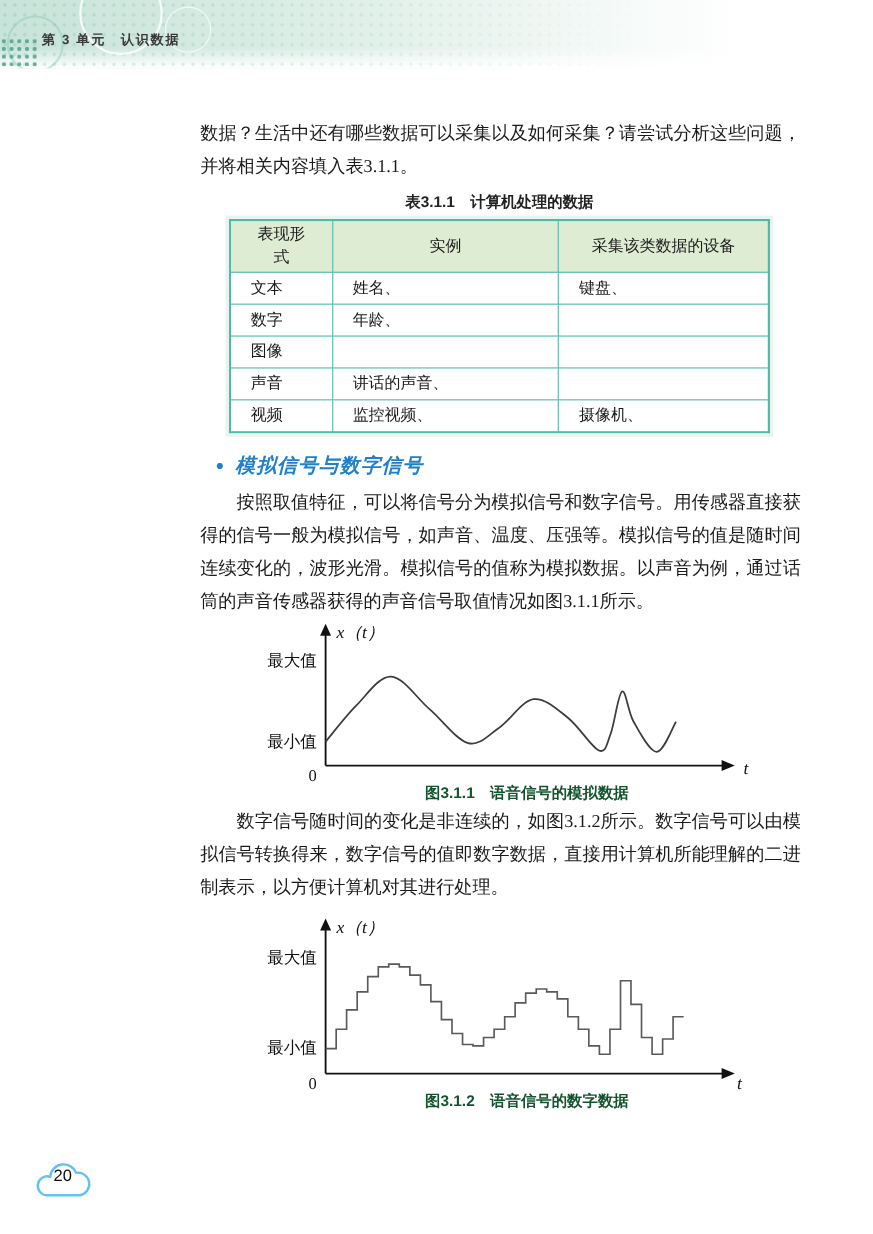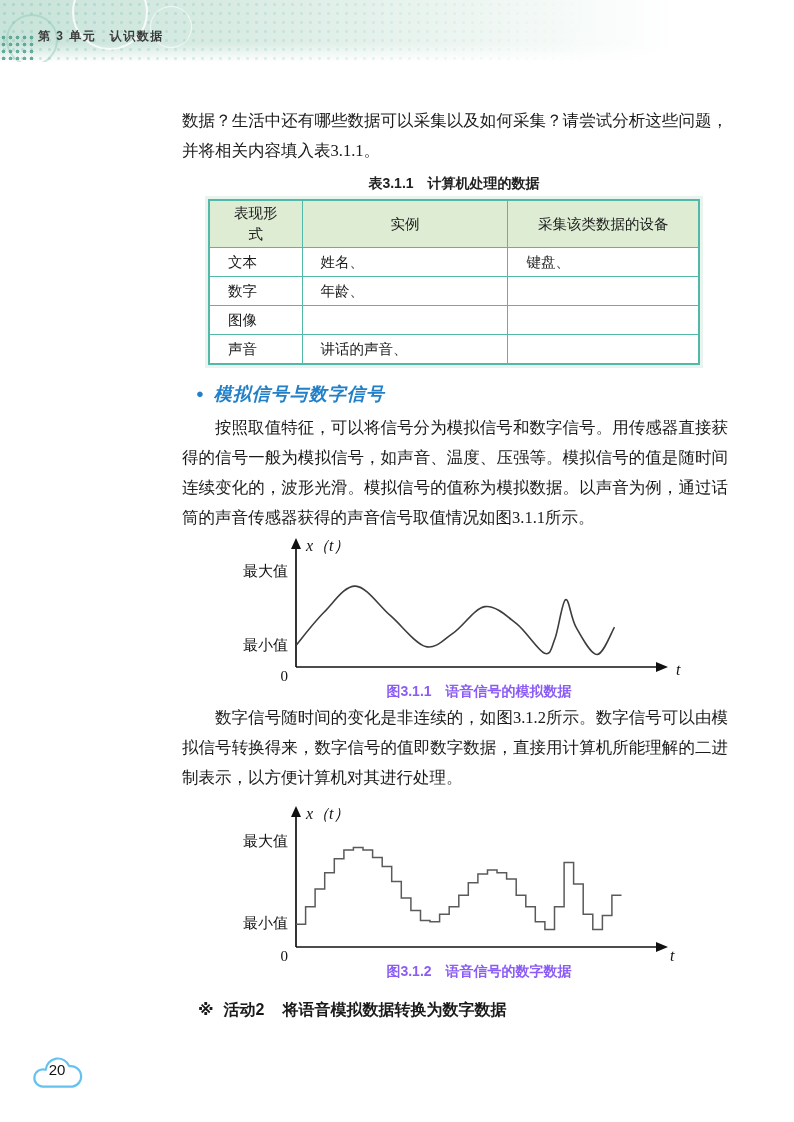--- a/index.html
+++ b/index.html
@@ -64,21 +64,21 @@
     margin:16px 0 6px 14px;
     font-family:"Liberation Sans","DejaVu Sans",sans-serif;
     font-weight:bold;font-size:18px;line-height:26px;letter-spacing:1px;
   }
   .section-head .bullet{font-size:13px;vertical-align:2px;margin-right:9px;}
   
   .figure{margin:2px 0 0 36px;width:474px;}
   .figure svg{display:block;}
   .fig-caption{
     text-align:center;font-family:"Liberation Sans","DejaVu Sans",sans-serif;
-    font-weight:bold;font-size:14px;line-height:20px;color:#8b5cf6;
+    font-weight:bold;font-size:14px;line-height:20px;color:#14532d;
     margin:-4px 0 2px;padding-left:48px;
   }
   .axis-label{font-family:"Liberation Serif","DejaVu Serif",serif;font-style:italic;font-size:16px;fill:#111;}
   .tick-label{font-family:"Liberation Serif","DejaVu Serif",serif;font-size:15px;fill:#111;}
   
   .activity-head{
     margin:16px 0 8px 16px;
     font-family:"Liberation Sans","DejaVu Sans",sans-serif;
     font-weight:bold;font-size:16px;line-height:26px;
   }
@@ -130,20 +130,25 @@
         </tr>
         <tr>
           <td class="c0">图像</td>
           <td class="c1"></td>
           <td class="c2"></td>
         </tr>
         <tr>
           <td class="c0">声音</td>
           <td class="c1">讲话的声音、</td>
           <td class="c2"></td>
+        </tr>
+        <tr>
+          <td class="c0">视频</td>
+          <td class="c1">监控视频、</td>
+          <td class="c2">摄像机、</td>
         </tr>
       </tbody>
     </table>
   </div>
 
   <div class="section-head" id="section-head" style="color: rgb(33, 128, 200); font-style: italic;">
     <span class="bullet">●</span><span>模拟信号与数字信号</span>
   </div>
 
   <p class="para indent">按照取值特征，可以将信号分为模拟信号和数字信号。用传感器直接获得的信号一般为模拟信号，如声音、温度、压强等。模拟信号的值是随时间连续变化的，波形光滑。模拟信号的值称为模拟数据。以声音为例，通过话筒的声音传感器获得的声音信号取值情况如图3.1.1所示。</p>
@@ -175,23 +180,20 @@
       <text class="axis-label" x="88" y="16">x（t）</text>
       <text class="axis-label" x="452" y="158">t</text>
       <text class="tick-label" x="70" y="158" text-anchor="end">0</text>
       <text class="tick-label" x="70" text-anchor="end" y="43.2">最大值</text>
       <text class="tick-label" x="70" text-anchor="end" y="125.1">最小值</text>
       <path fill="none" stroke="#5a5a5a" stroke-width="1.5" d="M 78.0 121.3 L 87.6 121.3 L 87.6 103.7 L 97.1 103.7 L 97.1 86.0 L 106.7 86.0 L 106.7 69.7 L 116.3 69.7 L 116.3 55.8 L 125.9 55.8 L 125.9 47.0 L 135.4 47.0 L 135.4 44.5 L 145.0 44.5 L 145.0 47.0 L 154.6 47.0 L 154.6 54.5 L 164.2 54.5 L 164.2 63.4 L 173.7 63.4 L 173.7 78.5 L 183.3 78.5 L 183.3 94.9 L 192.9 94.9 L 192.9 107.5 L 202.5 107.5 L 202.5 117.5 L 212.0 117.5 L 212.0 118.8 L 221.6 118.8 L 221.6 111.2 L 231.2 111.2 L 231.2 103.7 L 240.8 103.7 L 240.8 92.3 L 250.3 92.3 L 250.3 79.7 L 259.9 79.7 L 259.9 70.9 L 269.5 70.9 L 269.5 67.1 L 279.0 67.1 L 279.0 69.7 L 288.6 69.7 L 288.6 76.0 L 298.2 76.0 L 298.2 92.3 L 307.8 92.3 L 307.8 103.7 L 317.3 103.7 L 317.3 118.8 L 326.9 118.8 L 326.9 126.4 L 336.5 126.4 L 336.5 103.7 L 346.1 103.7 L 346.1 59.6 L 355.6 59.6 L 355.6 81.0 L 365.2 81.0 L 365.2 111.2 L 374.8 111.2 L 374.8 126.4 L 384.4 126.4 L 384.4 112.5 L 393.9 112.5 L 393.9 92.3 L 403.5 92.3"></path>
     </svg>
     <div class="fig-caption">图3.1.2　语音信号的数字数据</div>
   </div>
 
-  <div class="activity-head">
-    <span class="marker">※</span><span>活动2</span><span class="gap"></span><span>将语音模拟数据转换为数字数据</span>
-  </div>
 
 
 </div>
 
 <div class="page-cloud">
   <svg width="58" height="46" viewBox="0 0 64 50">
     <path d="M49 40 H17 A9.5 9.5 0 1 1 19.5 21.5 A13.5 13.5 0 0 1 45.5 17.5 A9.8 9.8 0 1 1 49 40 Z" fill="#ffffff" stroke="#63c2ee" stroke-width="2.4" stroke-linejoin="round"></path>
   </svg>
   <div class="page-num">20</div>
 </div>

